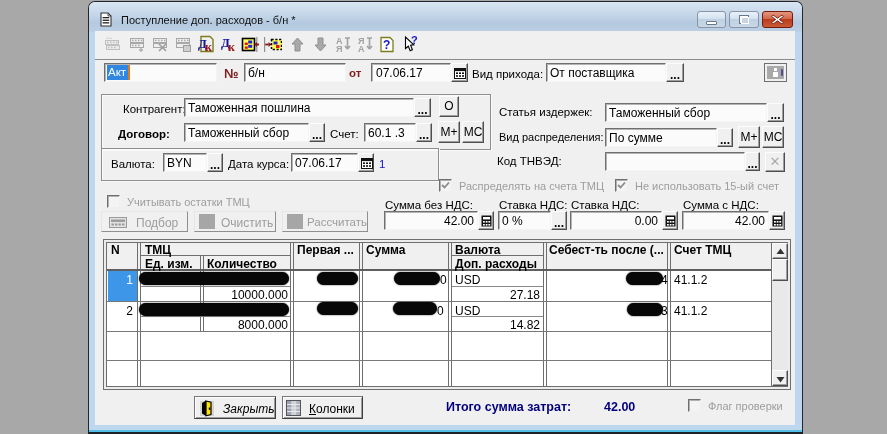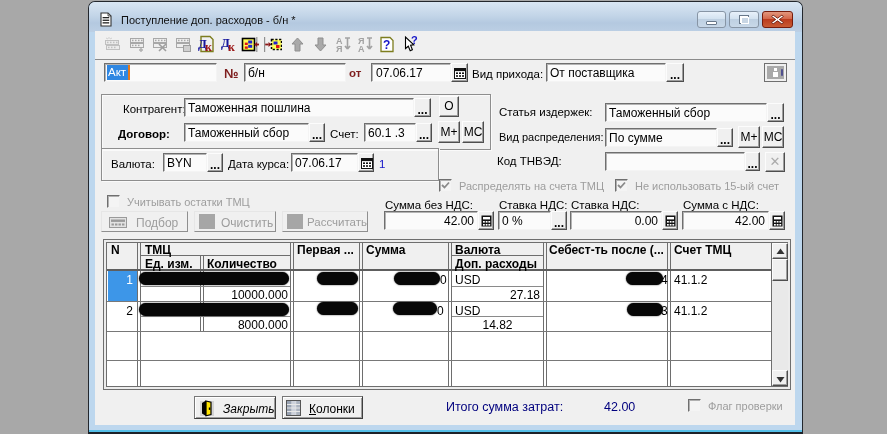--- a/index.html
+++ b/index.html
@@ -11,21 +11,21 @@
 .in{position:absolute;background:#fbfbfb;border:1px solid;border-color:#6f6f6f #f4f4f4 #f4f4f4 #6f6f6f;box-shadow:inset 1px 1px 0 #b4b4b4;box-sizing:border-box;font-size:12px;line-height:16px;color:#000;white-space:nowrap;overflow:hidden;}
 .btn{position:absolute;background:#f0f0f0;border:1px solid;border-color:#fcfcfc #4e4e4e #4e4e4e #fcfcfc;box-shadow:inset -1px -1px 0 #9e9e9e;box-sizing:border-box;font-size:12px;color:#000;text-align:center;}
 .dots{position:absolute;left:0;right:0;bottom:1px;font-weight:bold;font-size:12px;letter-spacing:0px;text-align:center;line-height:10px;}
 .cb{position:absolute;width:13px;height:13px;background:#fdfdfd;border:1px solid;border-color:#6f6f6f #f0f0f0 #f0f0f0 #6f6f6f;box-shadow:inset 1px 1px 0 #b0b0b0;box-sizing:border-box;}
 .cbg{background:#f4f4f4;}
 .pill{position:absolute;background:#070707;border-radius:7px;box-shadow:0 0 1.5px #111;}
 .vdiv{position:absolute;width:4px;border-left:1px solid #6e6e6e;border-right:1px solid #6e6e6e;box-sizing:border-box;}
 .hline{position:absolute;height:1px;background:#808080;}
 .th{position:absolute;font-size:12px;font-weight:bold;color:#000;white-space:nowrap;}
 .td{position:absolute;font-size:12px;color:#000;white-space:nowrap;}
-.navy{color:#00007e;font-weight:normal;}
+.navy{color:#00007e;font-weight:bold;}
 </style></head>
 <body>
 <div id="page">
 
 <div class="ab" id="win" style="left:88px;top:1px;width:715px;height:433px;background:#bdd7ee;border:1.5px solid #23272d;border-bottom:none;border-radius:7px 7px 0 0;box-sizing:border-box;"></div>
 <div class="ab" style="left:89px;top:2px;width:713px;height:30px;background:linear-gradient(#d9e6f3 0%,#c3d5e8 45%,#b4c9e0 70%,#bccfe4 100%);border-radius:6px 6px 0 0;"></div>
 
 <div class="ab" style="left:89px;top:430px;width:713px;height:2px;background:#55bfe8;"></div>
 <div class="ab" style="left:88px;top:432px;width:715px;height:2px;background:#1d2229;"></div>
 
@@ -424,21 +424,21 @@
 <div class="pill" style="left:626px;top:272px;width:37px;height:13px;"></div>
 <div class="td" style="left:674px;top:273px;">41.1.2</div>
 
 <div class="td" style="left:108px;top:304px;width:25px;text-align:right;">2</div>
 <div class="pill" style="left:139px;top:303px;width:150px;height:13px;"></div>
 <div class="td" style="left:204px;top:318px;width:84px;text-align:right;">8000.000</div>
 <div class="pill" style="left:317px;top:302px;width:41px;height:13px;"></div>
 <div class="td" style="left:437px;top:304px;">0</div>
 <div class="pill" style="left:393px;top:302px;width:44px;height:13px;"></div>
 <div class="td" style="left:455px;top:304px;">USD</div>
-<div class="td" style="left:455px;top:318px;width:85px;text-align:center;">14.82</div>
+<div class="td" style="left:455px;top:318px;width:85px;text-align:right;">14.82</div>
 <div class="td" style="left:661px;top:304px;">3</div>
 <div class="pill" style="left:627px;top:303px;width:36px;height:13px;"></div>
 <div class="td" style="left:674px;top:304px;">41.1.2</div>
 
 <div class="ab" style="left:772px;top:243px;width:16px;height:143px;background:#e9e9e9;"></div>
 <div class="btn" style="left:772px;top:243px;width:16px;height:16px;">
         <svg class="ab" style="left:3px;top:4px;" width="9" height="7" viewBox="0 0 9 7">
           <path d="M4.5 0.5 L8.5 6 H0.5 Z" fill="#333"></path>
         </svg>
       </div>

